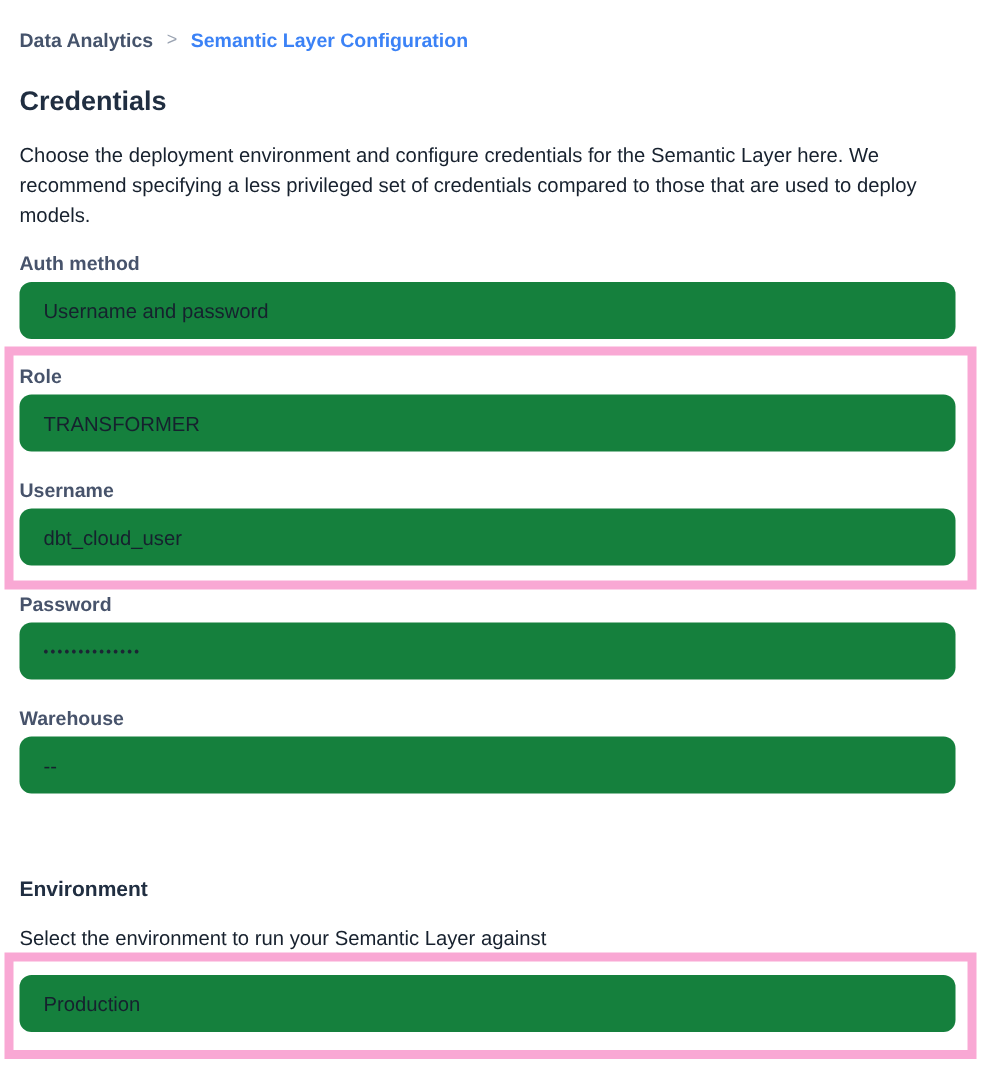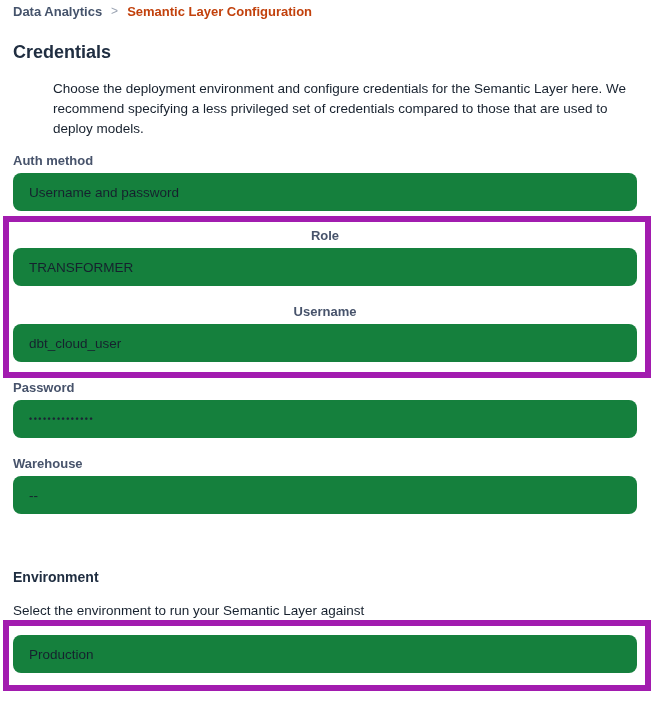--- a/index.html
+++ b/index.html
@@ -2,52 +2,51 @@
 <html><head>
 <meta charset="utf-8">
 <style>
   * { margin: 0; padding: 0; box-sizing: border-box; }
   html, body {
     width: 661px; height: 716px;
     background: #ffffff;
     font-family: "Liberation Sans", sans-serif;
     overflow: hidden;
   }
-  .page { position: relative; width: 661px; height: 564px; padding: 4px 24px 0 13px; }
+  .page { position: relative; width: 661px; height: 564px; padding: 19px 24px 0 13px; }
 
   
   .breadcrumb { display: flex; align-items: center; gap: 9px; font-size: 13px; font-weight: 700; }
   .crumb { color: #45536b; cursor: pointer; }
-  .crumb.current { color: #c2410c; cursor: default; }
+  .crumb.current { color: #3b82f6; cursor: default; }
   .sep { color: #9aa3b2; font-size: 12px; font-weight: 400; transform: translateY(-1px); }
 
   
   h1.section-title { margin-top: 23px; font-size: 18px; line-height: 20px; font-weight: 700; color: #202e41; }
   h2.section-title { margin-top: 53px; font-size: 14px; line-height: 20px; font-weight: 700; color: #202e41; }
-  p.desc { margin-top: 17px; font-size: 13.5px; line-height: 20px; color: #17212e; max-width: 610px; margin-left: 40px; }
+  p.desc { margin-top: 17px; font-size: 13.5px; line-height: 20px; color: #17212e; max-width: 610px; }
   p.desc2 { margin-top: 17px; font-size: 13.5px; line-height: 14px; color: #17212e; }
 
   
   .group-label { display: block; margin-top: 15px; font-size: 13px; line-height: 14px; font-weight: 700; color: #47536b; }
   .group-label.gap { margin-top: 19px; }
   .group-label.tight { margin-top: 3px; }
   .field {
     margin-top: 5px; height: 38px; width: 624px;
     background: #15803d; border-radius: 8px;
     display: flex; align-items: center; padding-left: 16px;
     font-size: 13.5px; color: #16212e; cursor: pointer;
   }
   .field .masked { font-size: 9px; letter-spacing: 1.5px; font-weight: 700; color: #1b2534; }
 
   
   .highlight-box {
-    border: 6px solid #a21caf;
+    border: 6px solid #f9a8d4;
     margin-left: -10px; margin-right: -14px;
     width: 648px;
-    text-align: center;
   }
   .box1 { margin-top: 5px; padding: 7px 8px 10px 4px; }
   .box1 .group-label:first-child { margin-top: 0; }
   .box2 { margin-top: 2px; padding: 9px 8px 12px 4px; }
   .box2 .field { margin-top: 0; }
 </style>
 </head>
 <body>
 
 <div class="page">

